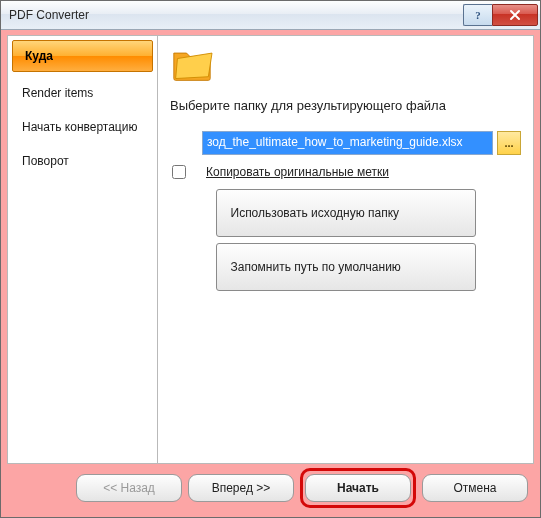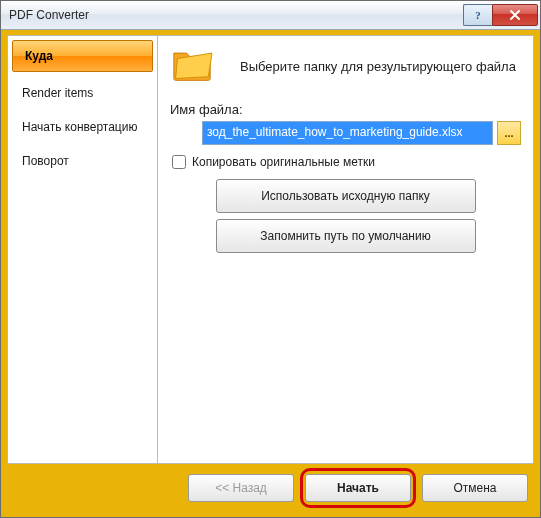--- a/index.html
+++ b/index.html
@@ -1,45 +1,45 @@
 <!DOCTYPE html>
 <html><head>
 <meta charset="utf-8">
 <style>
   html, body { margin:0; padding:0; font-family: "Segoe UI", Tahoma, sans-serif; font-size:12px; color:#222; background:#fff; }
-  .window { width:541px; height:518px; box-sizing:border-box; border:1px solid #6b6b6b; background:#eab308; display:flex; flex-direction:column; }
+  .window { width:541px; height:518px; box-sizing:border-box; border:1px solid #6b6b6b; background:#fca5a5; display:flex; flex-direction:column; }
   
   .titlebar { height:28px; background:linear-gradient(to bottom,#fdfefe 0%,#e9eef5 45%,#dbe4ef 46%,#e8eff7 100%); display:flex; align-items:center; border-bottom:1px solid #9aa7b5; }
   .titlebar .title { flex:1; padding:0 8px; color:#2a2a2a; }
   .title-btn { height:20px; margin-top:0; border:1px solid #5a7290; background:linear-gradient(to bottom,#eaf3fb,#c7dbee); display:flex; align-items:center; justify-content:center; }
   .help-btn { width:28px; border-right:none; border-top-left-radius:2px; border-bottom-left-radius:2px; }
   .close-btn { width:44px; background:linear-gradient(to bottom,#e78f87 0%,#d9594f 45%,#c83225 46%,#d15043 100%); border:1px solid #8e2a22; color:#fff; border-top-right-radius:2px; border-bottom-right-radius:2px; margin-right:2px;}
   .help-btn svg, .close-btn svg { display:block; }
   
   .body { flex:1; display:flex; flex-direction:column; padding:5px 6px 6px 6px; box-sizing:border-box; }
   .main-row { flex:1; display:flex; gap:0; }
   .sidebar { width:150px; background:#fff; border:1px solid #b9b9b9; box-sizing:border-box; display:flex; flex-direction:column; border-right:none;}
   .sidebar-item { padding:10px 12px 10px 14px; font-size:12px; color:#1a1a1a; cursor:pointer; }
   .sidebar-item.active { background:linear-gradient(to bottom,#ffd57a 0%,#ffb030 50%,#ff8c00 51%,#ffae3f 100%); font-weight:bold; color:#000; margin:4px; border:1px solid #c57300; border-radius:2px; padding:8px 10px 8px 12px;}
   .content { flex:1; background:#fff; border:1px solid #b9b9b9; box-sizing:border-box; padding:8px 12px 10px 12px; display:flex; flex-direction:column; }
-  .header-row { display:flex; gap:26px; align-items:center; margin-bottom:18px; }
+  .header-row { display:flex; gap:10px; align-items:flex-start; margin-bottom:18px;flex-direction:column; }
   .folder-icon { width:44px; height:40px; flex:0 0 auto; }
   .header-text { font-size:13px; padding-top:4px; }
   .label-row { font-size:13px; margin-bottom:4px; }
   .file-row { display:flex; align-items:stretch; gap:4px; margin-bottom:10px;padding-left:32px;}
   .file-input-wrap { flex:1; height:22px; border:1px solid #89a8cf; background:#fff; overflow:hidden; position:relative; }
   .file-input-wrap .sel { position:absolute; left:0; top:0; bottom:0; right:0; background:#3390ff; color:#fff; padding:3px 4px; white-space:nowrap; font-size:12px; overflow:hidden;}
   .browse-btn { width:22px; height:22px; border:1px solid #c9a636; background:linear-gradient(to bottom,#ffe9a0,#ffd24a); display:flex; align-items:center; justify-content:center; font-weight:bold; color:#5a4200; font-size:11px; cursor:pointer; box-sizing:content-box;}
-  .check-row { display:flex; align-items:center; gap:6px; margin-bottom:10px; padding-left:2px;}
+  .check-row { display:flex; align-items:center; gap:20px; margin-bottom:10px; padding-left:2px;text-decoration:underline;}
   .check-row input { width:14px; height:14px; margin:0; }
   .btn-stack { display:flex; flex-direction:column; gap:6px; align-items:center; }
-  .winbtn { min-width:230px; height:24px; border:1px solid #8a8a8a; border-radius:3px; background:linear-gradient(to bottom,#fefefe,#e6e6e6); font-size:12px; display:flex; align-items:center; justify-content:center; cursor:pointer; padding:4px 14px; }
+  .winbtn { min-width:230px; height:24px; border:1px solid #8a8a8a; border-radius:3px; background:linear-gradient(to bottom,#fefefe,#e6e6e6); font-size:12px; display:flex; align-items:center; justify-content:flex-start; cursor:pointer; padding:11px 14px; }
   
   .footer { height:46px; display:flex; align-items:center; justify-content:flex-end; gap:6px; padding:0 6px 0 0; border-top:1px solid transparent; }
-  .fbtn { height:26px; min-width:80px; border:1px solid #9a9a9a; border-radius:3px; background:linear-gradient(to bottom,#fefefe,#e5e5e5); font-size:12px; display:flex; align-items:center; justify-content:center; padding:0 12px; cursor:pointer; }
+  .fbtn { height:26px; min-width:80px; border:1px solid #9a9a9a; border-radius:9px; background:linear-gradient(to bottom,#fefefe,#e5e5e5); font-size:12px; display:flex; align-items:center; justify-content:center; padding:0 12px; cursor:pointer; }
   .fbtn.disabled { color:#9a9a9a; cursor:default; }
   .fbtn.primary { font-weight:bold; }
   .highlight-ring { border:3px solid #d40808; border-radius:10px; padding:3px 2px; display:flex; }
 </style>
 </head>
 <body>
 
 <div class="window">
   <div class="titlebar">
     <div class="title">PDF Converter</div>
@@ -75,21 +75,20 @@
 
       <div class="content">
         <div class="header-row">
           <svg class="folder-icon" viewBox="0 0 48 44">
             <path d="M4 10 L4 38 Q4 40 6 40 L42 40 Q44 40 44 38 L44 16 Q44 14 42 14 L22 14 L18 10 Z" fill="#f5a623" stroke="#c67800" stroke-width="1"></path>
             <path d="M8 16 L46 10 L42 36 L6 38 Z" fill="#ffcf4b" stroke="#d08b00" stroke-width="1"></path>
           </svg>
           <div class="header-text">Выберите папку для результирующего файла</div>
         </div>
 
-        <div class="label-row">Имя файла:</div>
         <div class="file-row">
           <div class="file-input-wrap">
             <div class="sel">зод_the_ultimate_how_to_marketing_guide.xlsx</div>
           </div>
           <div class="browse-btn">
             <span>...</span>
           </div>
         </div>
 
         <div class="check-row">
@@ -105,20 +104,23 @@
             <span>Запомнить путь по умолчанию</span>
           </div>
         </div>
       </div>
     </div>
 
     <div class="footer">
       <div class="fbtn disabled">
         <span>&lt;&lt; Назад</span>
       </div>
+      <div class="fbtn">
+        <span>Вперед &gt;&gt;</span>
+      </div>
       <div class="highlight-ring">
         <div class="fbtn primary">
           <span>Начать</span>
         </div>
       </div>
       <div class="fbtn">
         <span>Отмена</span>
       </div>
     </div>
   </div>

